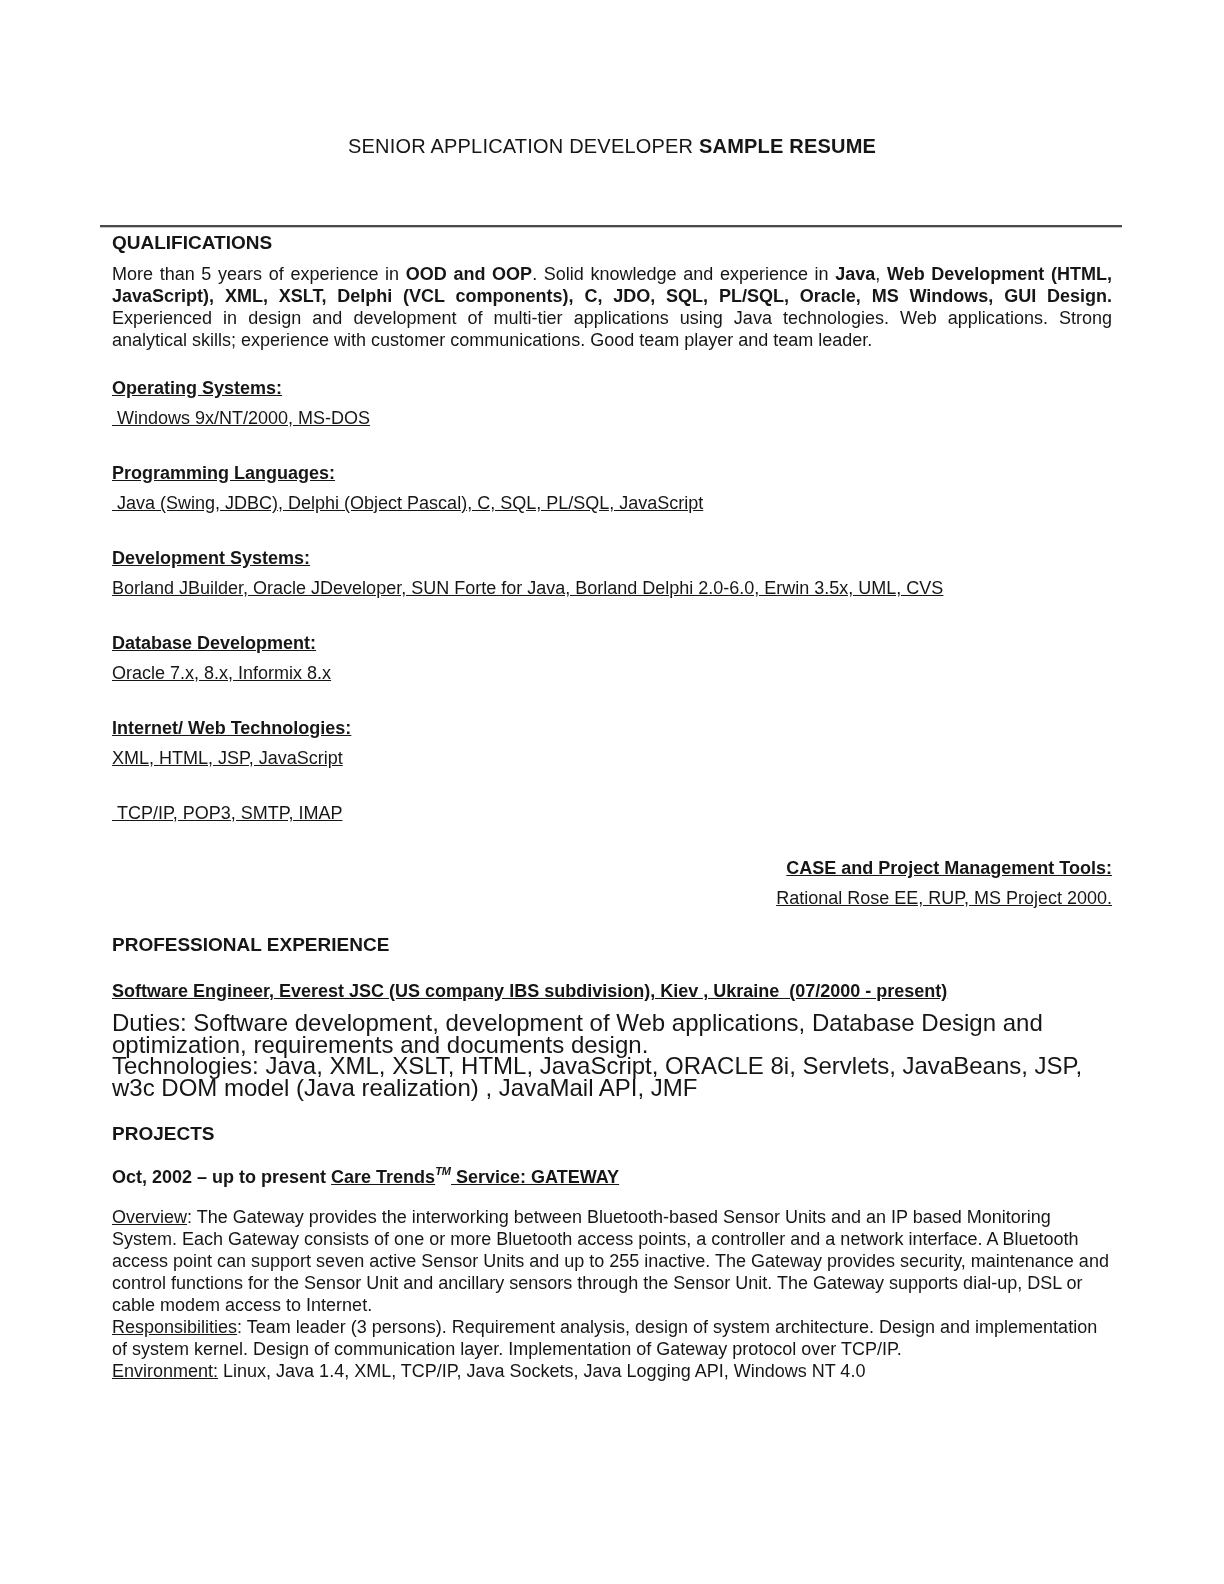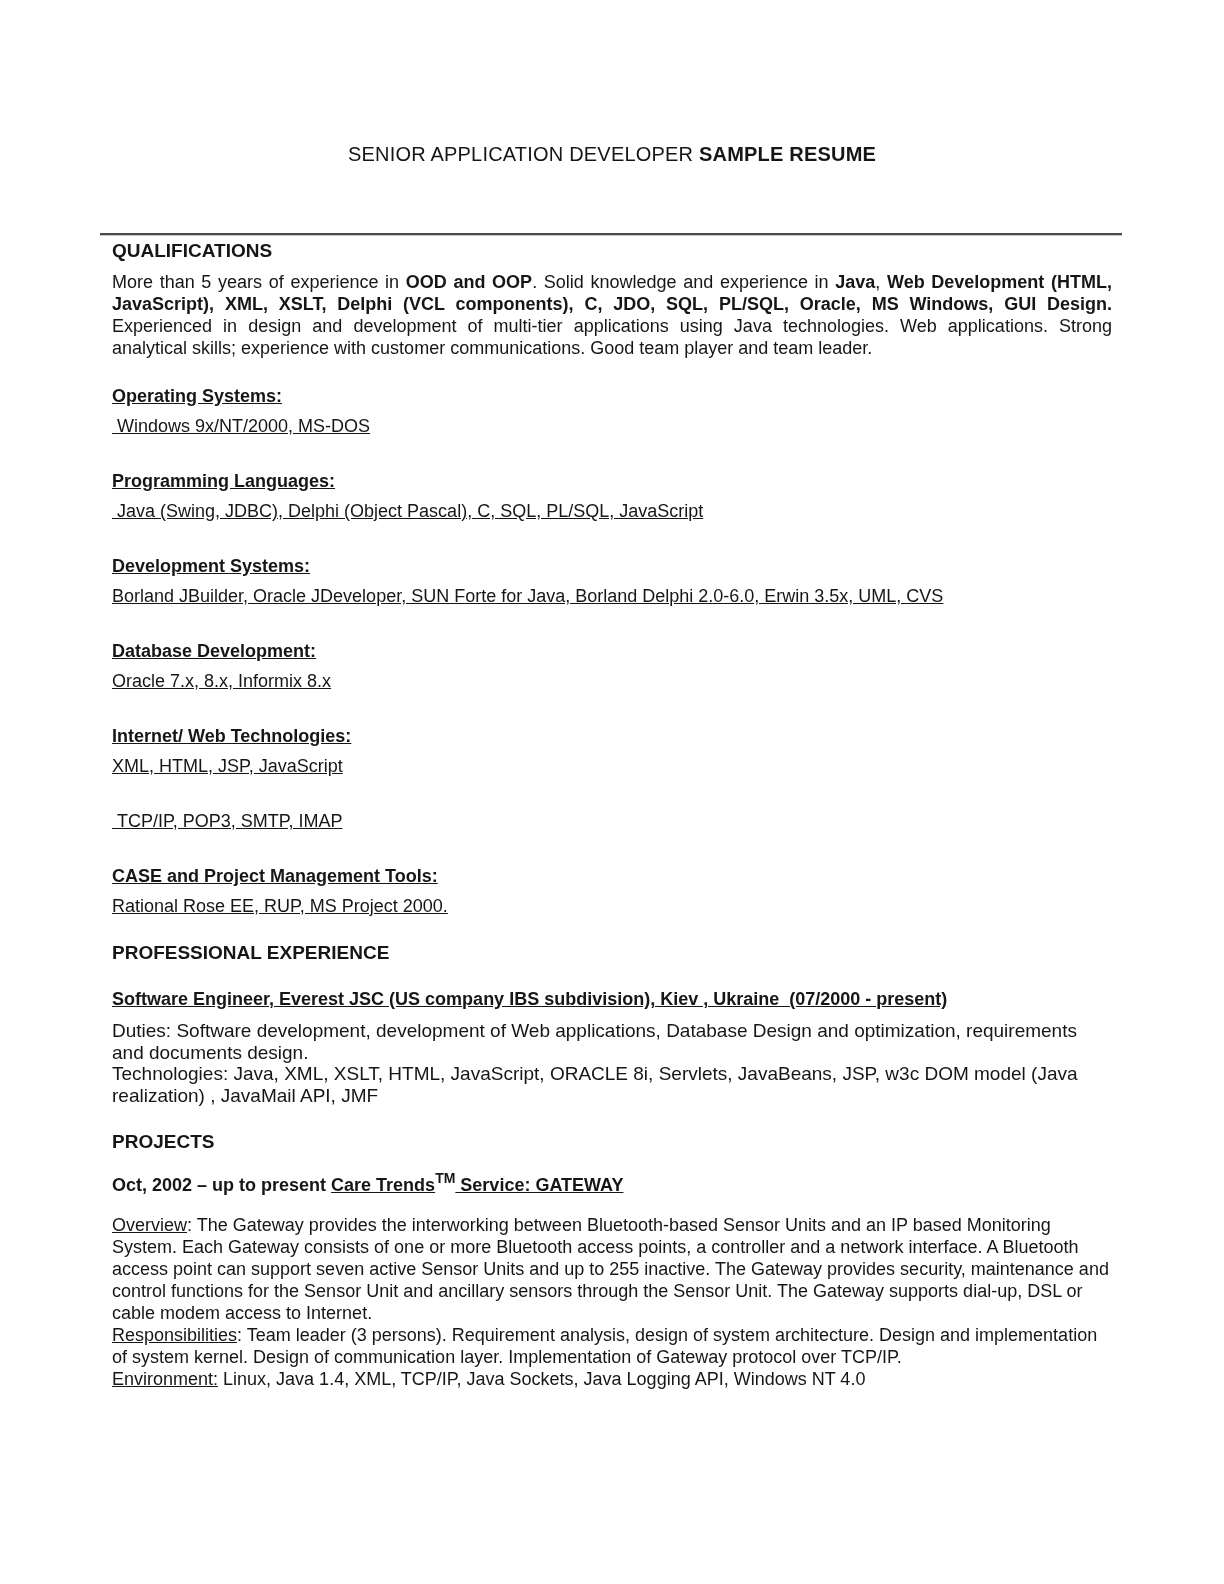--- a/index.html
+++ b/index.html
@@ -5,21 +5,21 @@
   html, body { margin: 0; padding: 0; background: #ffffff; }
   body {
     width: 1224px; height: 1584px;
     font-family: "Liberation Sans", sans-serif;
     color: #161616;
     -webkit-font-smoothing: antialiased;
   }
   .page {
     box-sizing: border-box;
     width: 1224px; height: 1584px;
-    padding: 13px 112px;
+    padding: 5px 112px;
     overflow: hidden;
     background: #ffffff;
   }
   .b { font-weight: bold; }
   .u { text-decoration: underline; }
 
   .doc-title {
     padding-top: 129px;
     text-align: center;
     font-size: 20px;
@@ -46,21 +46,21 @@
 
   .qual-para {
     margin: 8px 0 0 0;
     font-size: 18px;
     line-height: 22px;
     text-align: justify;
   }
 
   .skills { margin-top: 26px; text-decoration: underline; }
   .skill-block { margin-bottom: 33px; }
-  .skill-block:last-child { margin-bottom: 16px; }
+  .skill-block:last-child { margin-bottom: 16px; text-align: right; }
   .skill-label {
     font-weight: bold;
     font-size: 18px;
     line-height: 22px;
   }
   .skill-value {
     margin-top: 8px;
     font-size: 18px;
     line-height: 22px;
     white-space: pre-wrap;
@@ -69,38 +69,39 @@
   .job-title {
     margin-top: 23px;
     font-weight: bold;
     font-size: 18px;
     line-height: 22px;
     text-decoration: underline;
     white-space: pre-wrap;
   }
   .job-body {
     margin-top: 10px;
-    font-size: 19px;
+    font-size: 24px;
     line-height: 21.5px;
   }
 
   .project-title {
     margin-top: 19px;
     font-weight: bold;
     font-size: 18px;
     line-height: 24px;
     white-space: pre-wrap;
   }
   .project-title sup {
-    font-size: 14px;
+    font-size: 11px;
     line-height: 0;
     position: relative;
     top: -1px;
     vertical-align: super;
     text-decoration: none;
+    font-style: italic;
   }
   .project-body {
     margin-top: 17px;
     font-size: 18px;
     line-height: 22px;
   }
   .project-body .para { white-space: pre-wrap; }
 </style>
 </head>
 <body>

